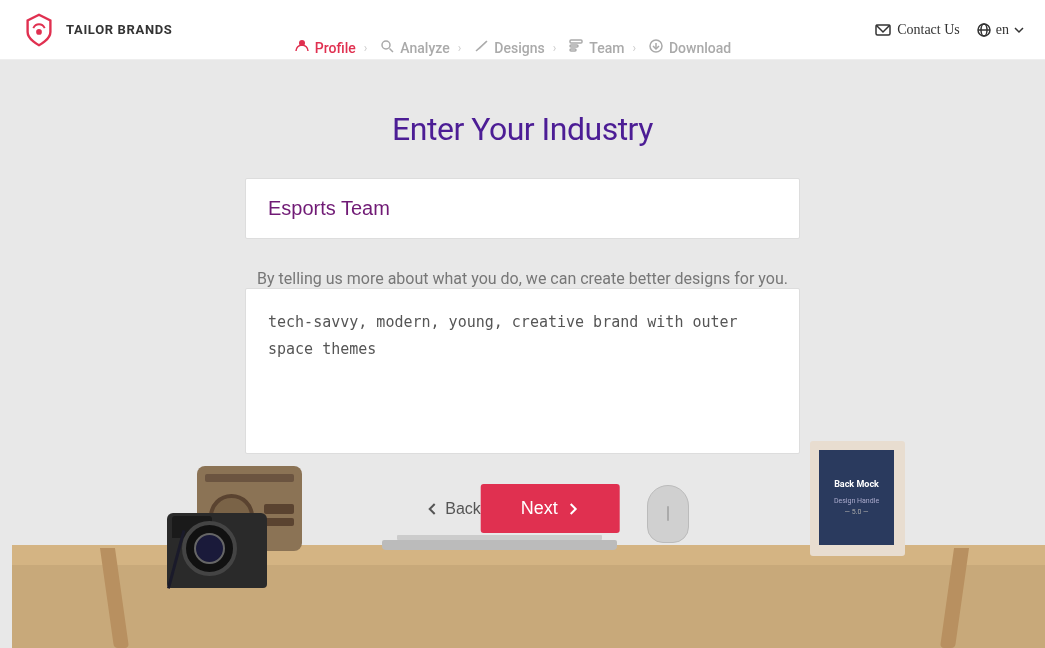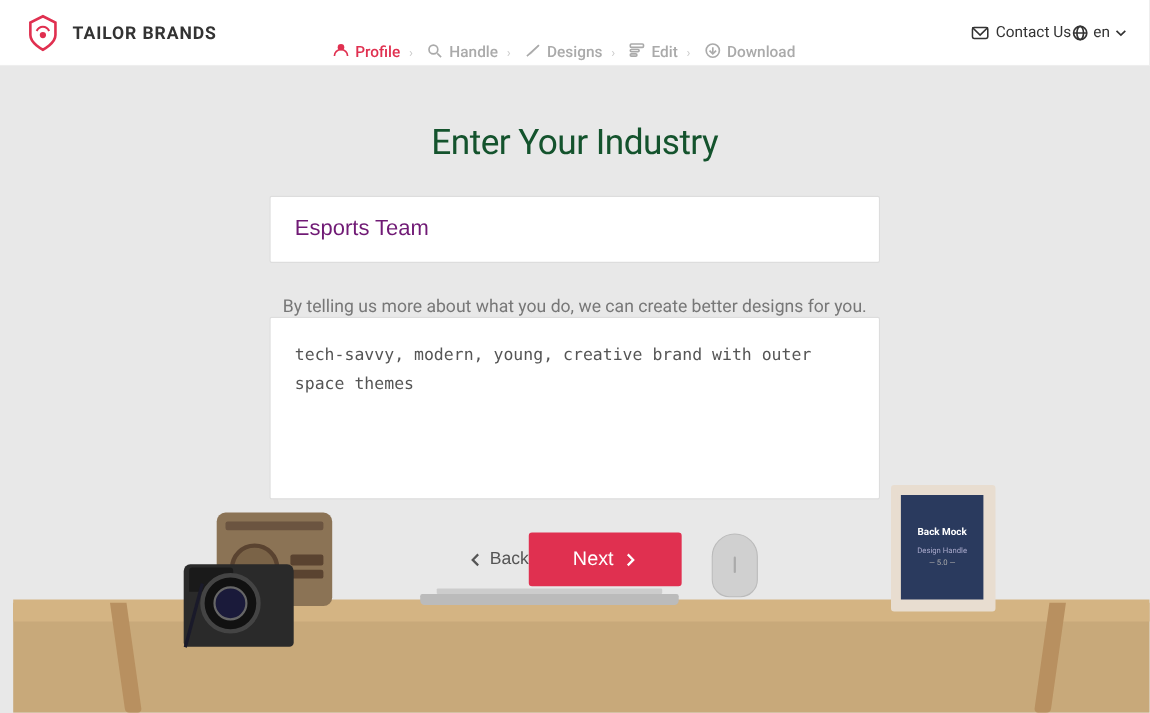--- a/index.html
+++ b/index.html
@@ -28,21 +28,21 @@
       display: flex;
       align-items: center;
       gap: 8px;
       min-width: 180px;
     }
     .logo-icon {
       width: 38px;
       height: 38px;
     }
     .logo-text {
-      font-size: 16px;
+      font-size: 13px;
       font-weight: 700;
       color: #333;
       line-height: 1.2;
       letter-spacing: 0.05em;
     }
     .nav-steps {
       display: flex;
       align-items: center;
       flex: 1;
       justify-content: center;
@@ -68,22 +68,24 @@
       font-weight: 500;
     }
     .nav-step .step-arrow {
       margin-left: 8px;
       font-size: 12px;
       color: #ccc;
     }
     .nav-right {
       display: flex;
       align-items: center;
+      gap: 16px;
       min-width: 200px;
       justify-content: flex-end;
+      font-family: Liberation Serif, serif;
     }
     .nav-contact {
       display: flex;
       align-items: center;
       gap: 6px;
       font-size: 14px;
       color: #333;
       cursor: pointer;
     }
     .nav-lang {
@@ -100,21 +102,21 @@
       display: flex;
       flex-direction: column;
       align-items: center;
       padding-top: 50px;
       position: relative;
       z-index: 2;
     }
     .page-title {
       font-size: 32px;
       font-weight: 400;
-      color: #14532d;
+      color: #4c1d95;
       margin-bottom: 30px;
       letter-spacing: -0.5px;
     }
     .industry-input-wrapper {
       width: 555px;
       background: #fff;
       border: 1px solid #ddd;
       border-radius: 2px;
       padding: 18px 22px;
       margin-bottom: 30px;
@@ -247,42 +249,42 @@
       <span class="step-label">Profile</span>
       <span class="step-arrow">›</span>
     </div>
     <div class="nav-step">
       <span class="step-icon">
         <svg width="16" height="16" viewBox="0 0 16 16" fill="none" stroke="currentColor" stroke-width="1.5">
             <circle cx="7" cy="7" r="4"></circle>
             <line x1="10.5" y1="10.5" x2="14" y2="14"></line>
           </svg>
       </span>
-      <span class="step-label">Handle</span>
+      <span class="step-label">Analyze</span>
       <span class="step-arrow">›</span>
     </div>
     <div class="nav-step">
       <span class="step-icon">
         <svg width="16" height="16" viewBox="0 0 16 16" fill="none" stroke="currentColor" stroke-width="1.5">
             <path d="M3 13 L6 10 L13 3 L14 4 L7 11 Z" stroke="none" fill="currentColor" opacity="0.5"></path>
             <line x1="3" y1="13" x2="14" y2="3" stroke="currentColor"></line>
           </svg>
       </span>
       <span class="step-label">Designs</span>
       <span class="step-arrow">›</span>
     </div>
     <div class="nav-step">
       <span class="step-icon">
         <svg width="16" height="16" viewBox="0 0 16 16" fill="none" stroke="currentColor" stroke-width="1.5">
             <rect x="2" y="2" width="12" height="3" rx="1"></rect>
             <rect x="2" y="7" width="8" height="2" rx="1"></rect>
             <rect x="2" y="11" width="6" height="2" rx="1"></rect>
           </svg>
       </span>
-      <span class="step-label">Edit</span>
+      <span class="step-label">Team</span>
       <span class="step-arrow">›</span>
     </div>
     <div class="nav-step">
       <span class="step-icon">
         <svg width="16" height="16" viewBox="0 0 16 16" fill="none" stroke="currentColor" stroke-width="1.5">
             <circle cx="8" cy="8" r="6"></circle>
             <line x1="8" y1="5" x2="8" y2="11"></line>
             <polyline points="5,8 8,11 11,8"></polyline>
           </svg>
       </span>

